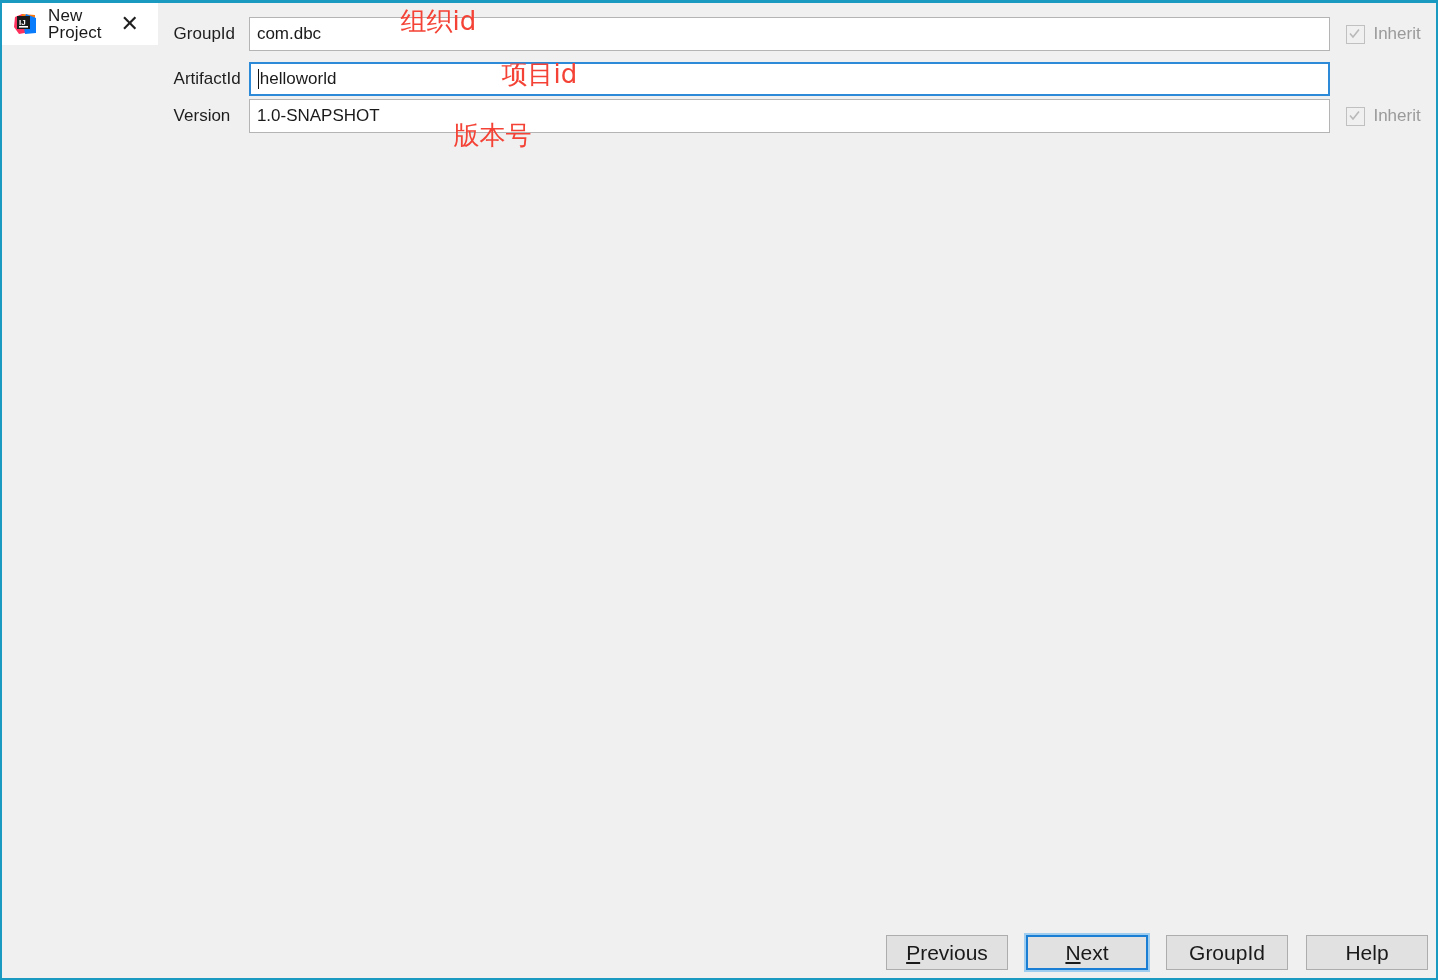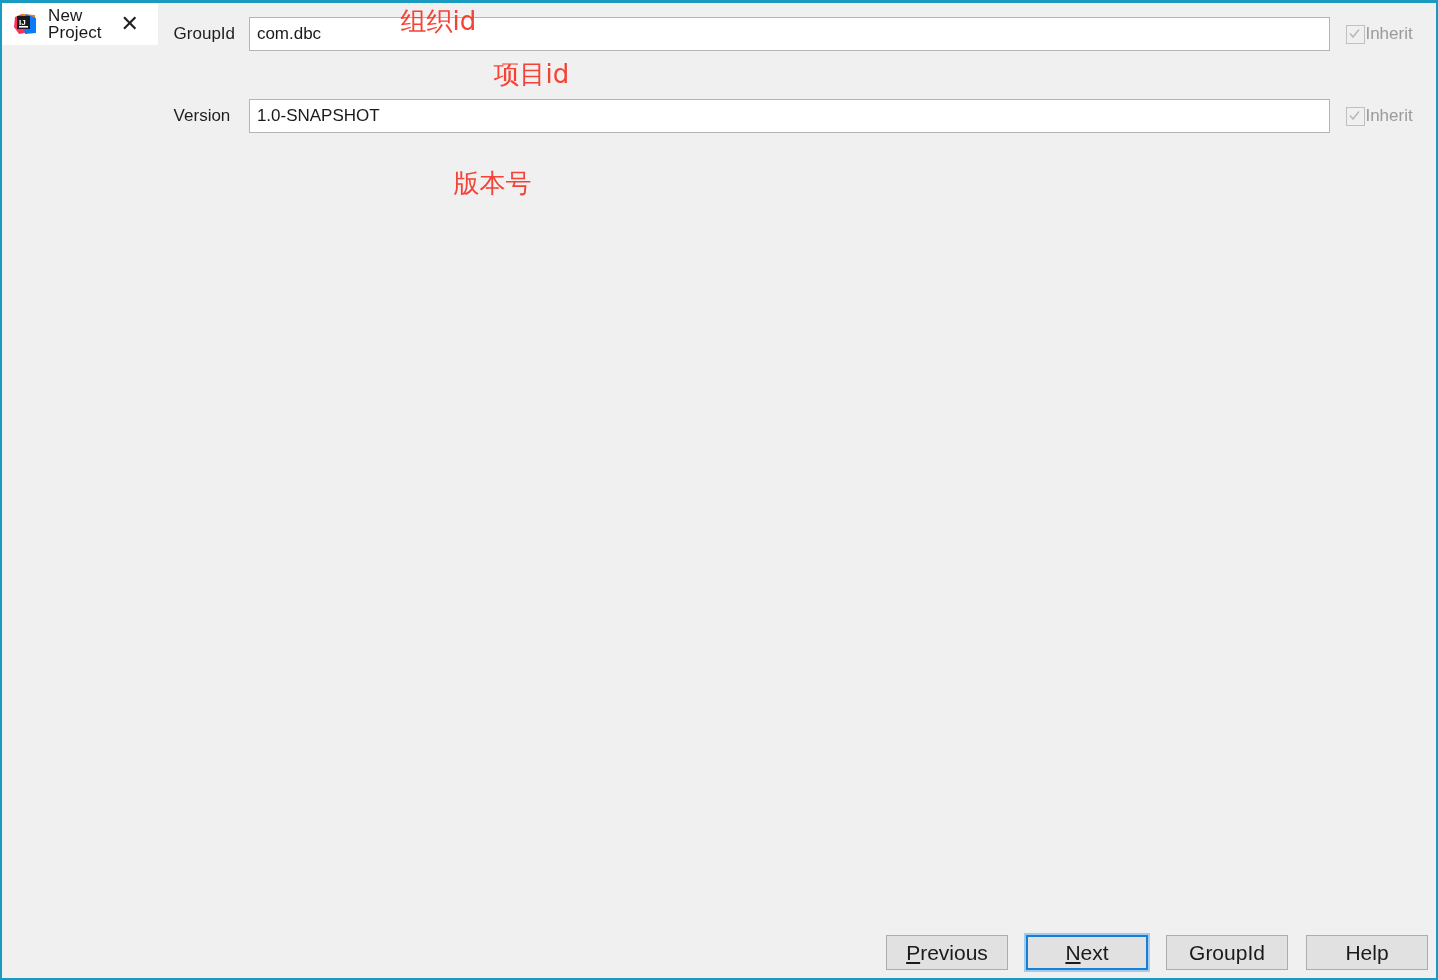--- a/index.html
+++ b/index.html
@@ -121,20 +121,21 @@
     margin-right: 1px;
     vertical-align: middle;
   }
 
   .inherit-box {
     width: 116px;
     box-sizing: border-box;
     padding-left: 16px;
     display: flex;
     align-items: center;
+    gap: 8px;
   }
   .checkbox {
     position: relative;
     width: 17px;
     height: 17px;
     flex: 0 0 17px;
     border: 1px solid #c0c0c0;
     background: #f0f0f0;
   }
   .checkbox svg { position: absolute; left: 1px; top: 1px; }
@@ -148,22 +149,22 @@
   .annotation {
     position: absolute;
     color: #f44336;
     font-size: 26px;
     font-family: "DejaVu Sans", "Liberation Sans", sans-serif;
     line-height: 1;
     white-space: nowrap;
     pointer-events: none;
   }
   .ann-group    { left: 207px; top: 5px; margin-left: 36px; }
-  .ann-artifact { left: 336px; top: 58px; text-align: center; }
-  .ann-version  { left: 296px; top: 119px; margin-top: 48px; }
+  .ann-artifact { left: 344px; top: 58px; text-align: center; }
+  .ann-version  { left: 296px; top: 119px; }
 
   
   .footer {
     position: absolute;
     right: 8px;
     bottom: 8px;
     display: flex;
     align-items: center;
     gap: 18px;
   }
@@ -223,20 +224,28 @@
       <div class="inherit-box">
         <span class="checkbox">
           <svg width="13" height="13" viewBox="0 0 13 13">
             <polyline points="2,6.5 5,10 11,2.5" fill="none" stroke="#b9b9b9" stroke-width="1.6"></polyline>
           </svg>
         </span>
         <span class="inherit-label">Inherit</span>
       </div>
     </div>
 
+    <div class="form-row row-artifact">
+      <div class="row-label">ArtifactId</div>
+      <div class="text-field focused">
+        <span class="caret"></span>
+        <span>helloworld</span>
+      </div>
+      <div class="inherit-box"></div>
+    </div>
 
     <div class="form-row row-version">
       <div class="row-label">Version</div>
       <div class="text-field">
         <span>1.0-SNAPSHOT</span>
       </div>
       <div class="inherit-box">
         <span class="checkbox">
           <svg width="13" height="13" viewBox="0 0 13 13">
             <polyline points="2,6.5 5,10 11,2.5" fill="none" stroke="#b9b9b9" stroke-width="1.6"></polyline>

